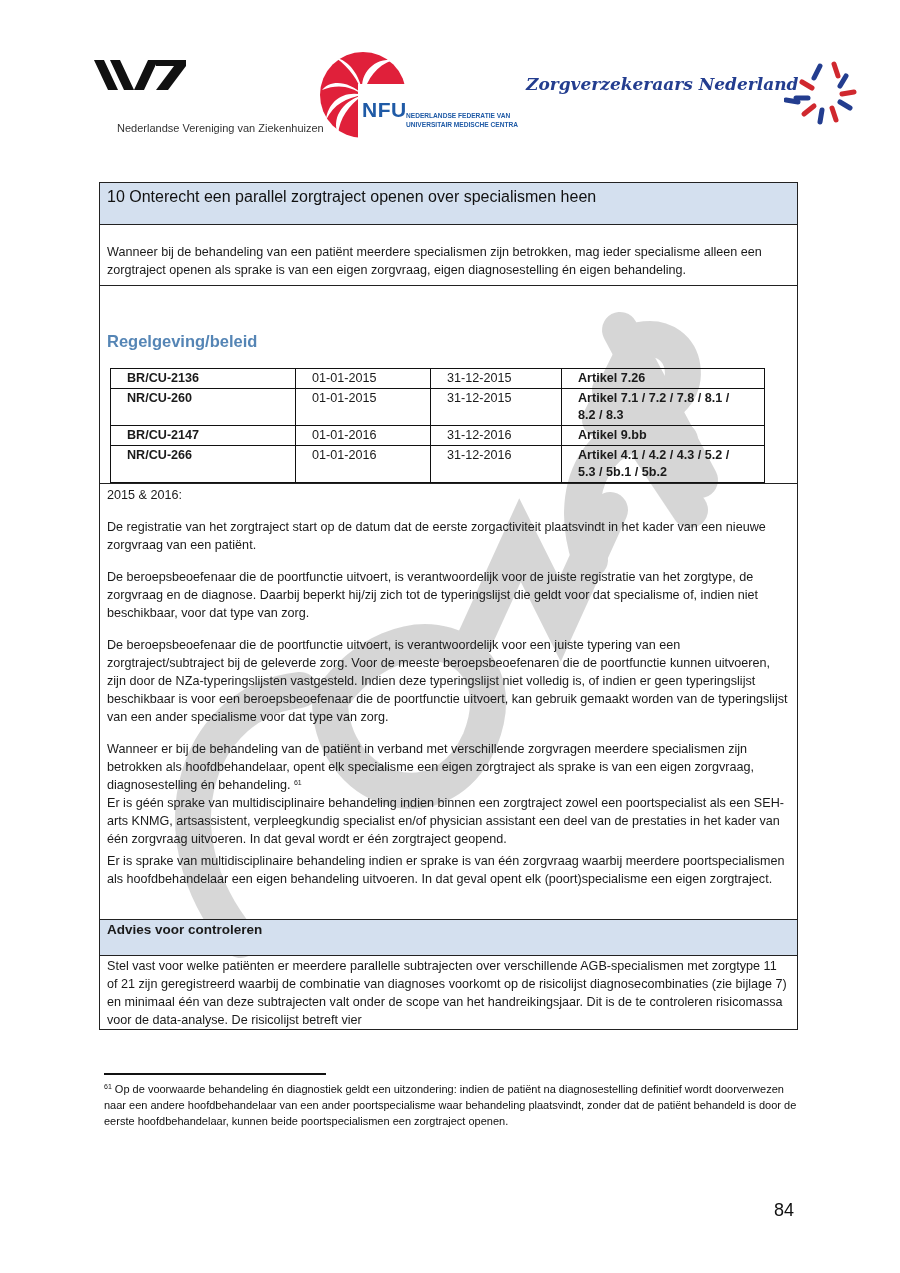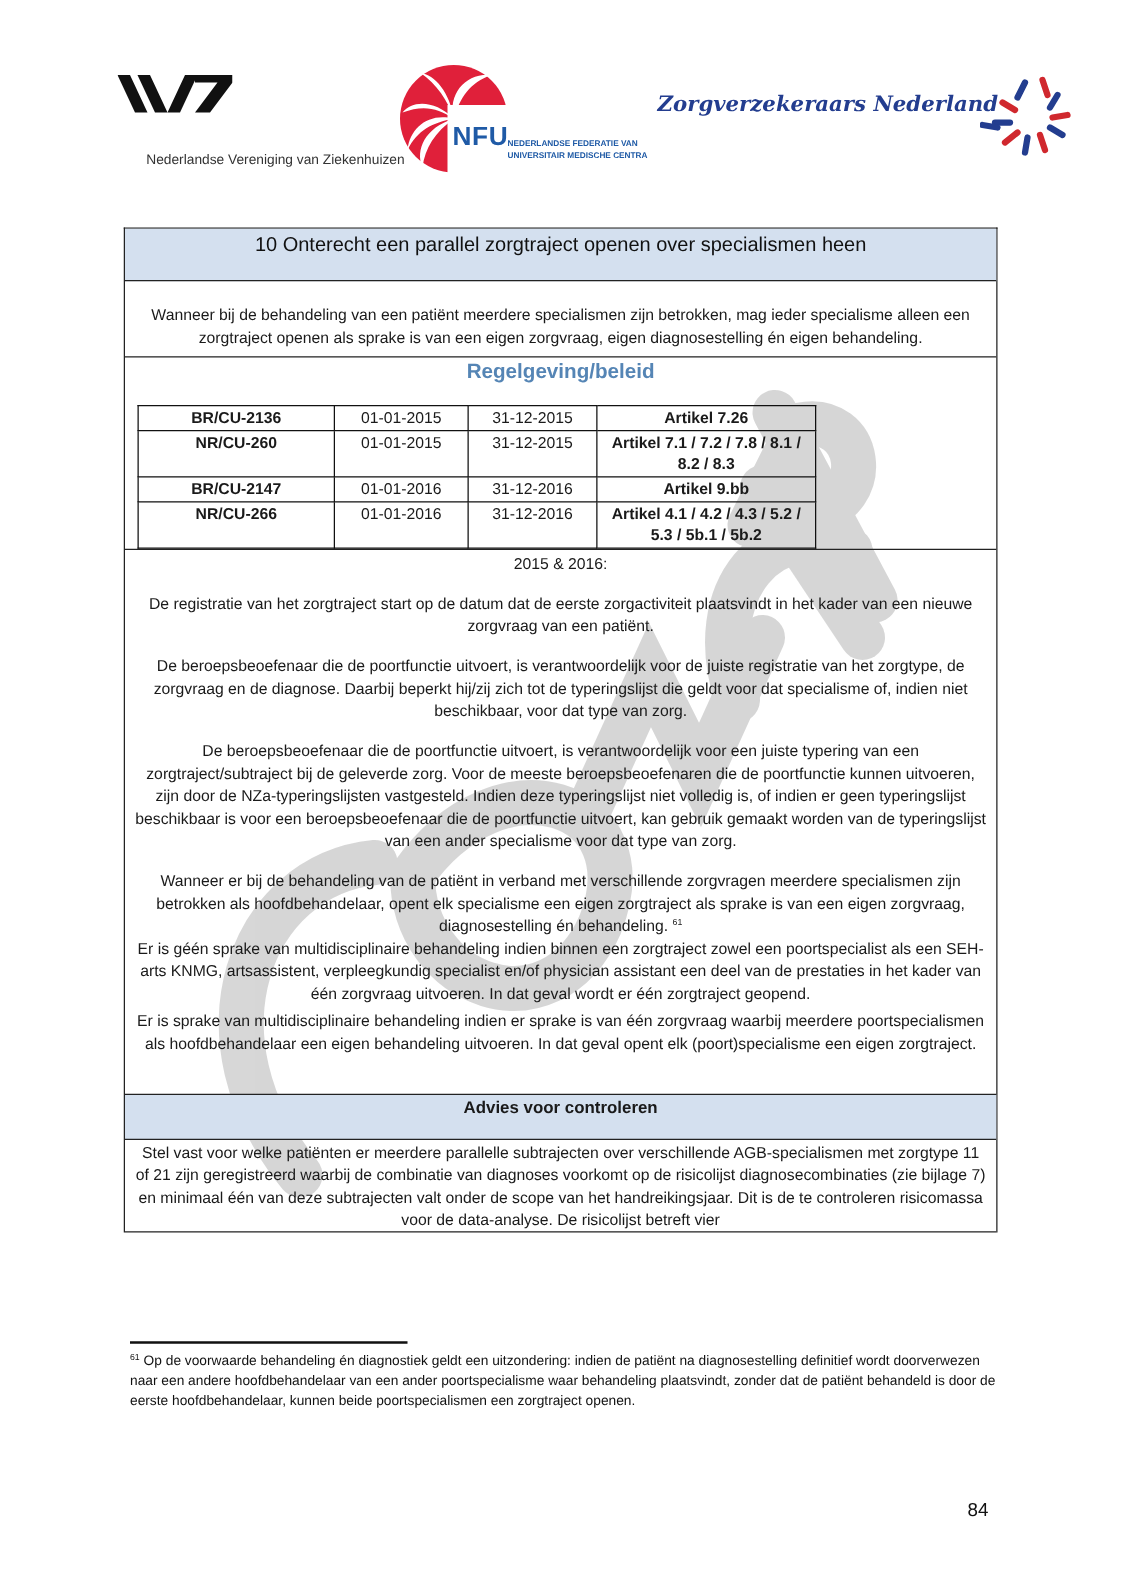--- a/index.html
+++ b/index.html
@@ -15,49 +15,49 @@
   .nfu-swirl { position: absolute; left: 0; top: 0; width: 90px; height: 90px; }
   .nfu-letters { position: absolute; left: 44px; top: 48px; font-size: 21px; font-weight: bold; color: #1f5aa6; letter-spacing: 0.5px; }
   .nfu-sub { position: absolute; left: 88px; top: 61px; font-size: 6.6px; font-weight: bold; color: #1f5aa6; line-height: 9px; white-space: nowrap; }
 
   .logo-zn { position: absolute; left: 526px; top: 58px; width: 340px; height: 70px; }
   .zn-text { position: absolute; left: 0; top: 16px; font-family: "DejaVu Serif", serif; font-style: italic; font-weight: bold;
              font-size: 17px; color: #233d8f; white-space: nowrap; }
   .zn-mark { position: absolute; left: 258px; top: 0; width: 80px; height: 70px; }
 
   
-  .box { position: absolute; left: 99px; top: 182px; width: 697px; border: 1px solid #222; border-bottom: none; text-align: center; }
+  .box { position: absolute; left: 99px; top: 182px; width: 697px; border: 1px solid #222; border-bottom: none; }
   .row { border-bottom: 1px solid #222; box-sizing: border-box; }
   .hdr { background: #d4e0ef; }
   .title-row { height: 42px; padding: 5px 7px; font-size: 16px; color: #111; }
   .summary-row { padding: 4px 7px 6px 7px; font-size: 12.6px; line-height: 18px; }
   .p { margin: 0; }
   .gap { height: 14px; }
   .section-head { font-size: 16.5px; font-weight: bold; color: #5585b5; padding: 2px 7px 0 7px; height: 26px; }
 
   table.reg { border-collapse: collapse; margin: 10px 0 0 10px; font-size: 12.6px; }
-  table.reg td { border: 1.5px solid #111; padding: 1px 2px; vertical-align: top; line-height: 17px; }
+  table.reg td { border: 1.5px solid #111; padding: 1px 16px; vertical-align: top; line-height: 17px; }
   table.reg td.c1 { width: 152px; font-weight: bold; }
   table.reg td.c2 { width: 102px; }
   table.reg td.c3 { width: 98px; }
   table.reg td.c4 { width: 170px; font-weight: bold; }
 
   .body-row { padding: 2px 7px 17px 7px; font-size: 12.6px; line-height: 18px; position: relative; }
   .body-row p { margin: 0 0 14px 0; }
   sup { font-size: 7px; vertical-align: top; position: relative; top: -2px; }
   .advies-row { height: 36px; padding: 2px 7px; font-size: 13.5px; font-weight: bold; }
   .last-row { padding: 1px 7px 2px 7px; font-size: 12.6px; line-height: 18px; height: 74px; overflow: hidden; }
 
   
   .watermark { position: absolute; left: 0; top: 0; width: 900px; height: 1273px; pointer-events: none; }
 
   
   .fn-rule { position: absolute; left: 104px; top: 1073px; width: 222px; height: 1.5px; background: #111; }
   .footnote { position: absolute; left: 104px; top: 1081px; width: 700px; font-size: 11px; line-height: 16px; color: #111; }
-  .page-number { position: absolute; left: 774px; top: 1200px; font-size: 15px; color: #111; }
+  .page-number { position: absolute; left: 774px; top: 1200px; font-size: 18px; color: #111; }
 </style>
 </head>
 <body>
 
 <svg class="watermark" viewBox="0 0 900 1273">
   <g fill="none" stroke="#d0d0d0" stroke-width="36" stroke-linecap="round" opacity="0.85">
 
     <path d="M 300 690 C 200 700, 150 830, 240 940"></path>
 
     <path d="M 330 700 C 400 600, 520 640, 480 740 C 440 830, 330 790, 330 700"></path>
@@ -122,21 +122,21 @@
 </div>
 
 <div class="box">
   <div class="row hdr title-row">10 Onterecht een parallel zorgtraject openen over specialismen heen</div>
 
   <div class="row summary-row">
     <div class="gap"></div>
     <p class="p">Wanneer bij de behandeling van een patiënt meerdere specialismen zijn betrokken, mag ieder specialisme alleen een zorgtraject openen als sprake is van een eigen zorgvraag, eigen diagnosestelling én eigen behandeling.</p>
   </div>
 
-  <div class="row" style="padding-bottom:0;">
+  <div class="row" style="padding-bottom:0;margin-top:44px;">
     <div class="section-head">Regelgeving/beleid</div>
     <table class="reg">
       <tbody>
         <tr>
           <td class="c1">BR/CU-2136</td>
           <td class="c2">01-01-2015</td>
           <td class="c3">31-12-2015</td>
           <td class="c4">Artikel 7.26</td>
         </tr>
         <tr>

